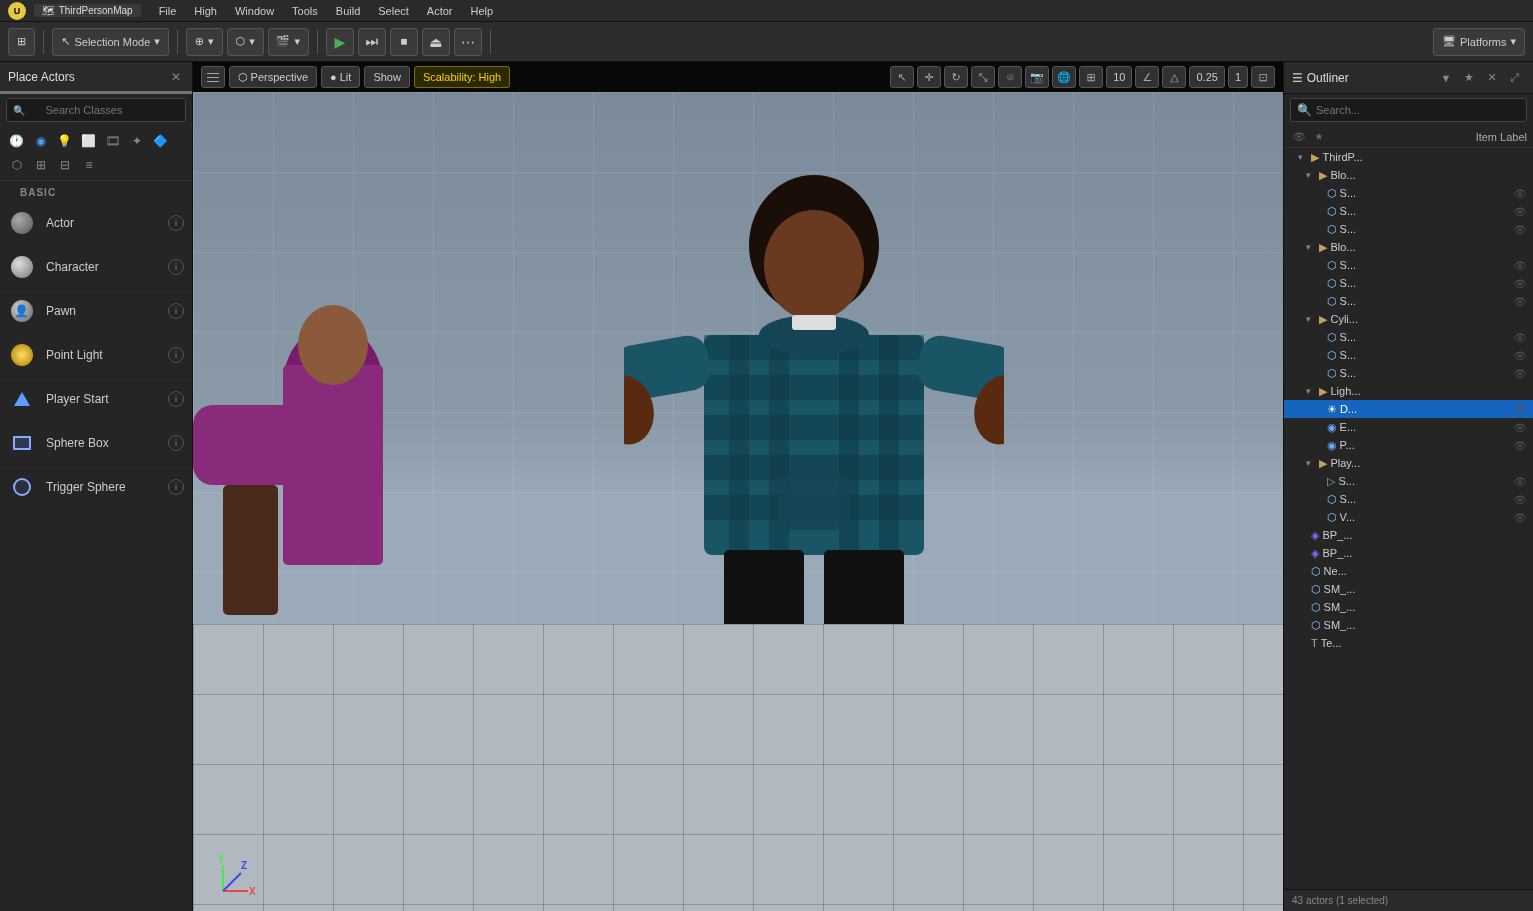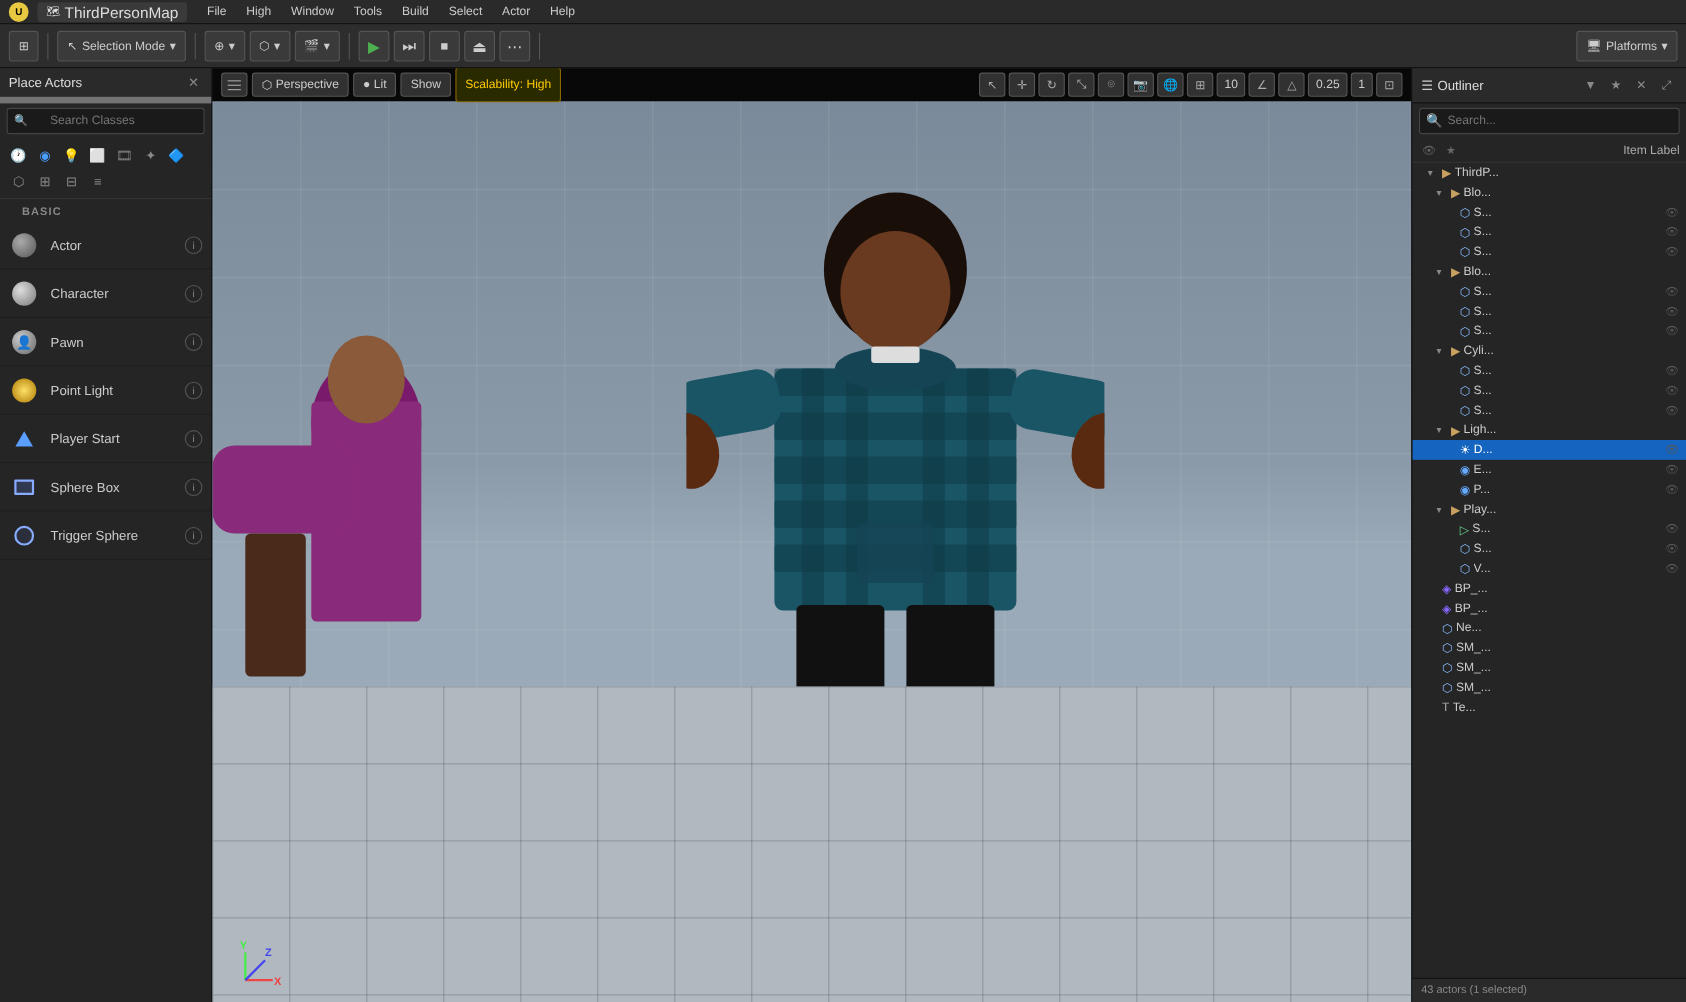--- a/index.html
+++ b/index.html
@@ -31,21 +31,21 @@
       background: #e8c840;
       border-radius: 50%;
       margin-right: 6px;
       display: flex; align-items: center; justify-content: center;
       font-size: 9px; color: #000; font-weight: bold;
     }
     .menu-bar .map-name {
       background: #3a3a3a;
       padding: 1px 8px;
       border-radius: 3px;
-      font-size: 14px;
+      font-size: 10px;
       color: #ddd;
       margin-right: 8px;
       display: flex; align-items: center; gap: 4px;
     }
     .menu-bar .map-name::before {
       content: '🗺';
       font-size: 10px;
     }
     .menu-item {
       padding: 2px 8px;
@@ -111,21 +111,21 @@
       display: flex;
       flex-direction: column;
       flex-shrink: 0;
     }
     .panel-header {
       height: 32px;
       background: #2a2a2a;
       display: flex;
       align-items: center;
       padding: 0 8px;
-      border-bottom: 6px solid #737373;
+      border-bottom: 3px solid #737373;
       gap: 6px;
     }
     .panel-title {
       font-size: 12px;
       color: #ddd;
       font-weight: 500;
       flex: 1;
     }
     .panel-close {
       width: 16px; height: 16px;
@@ -283,21 +283,21 @@
       border: 1px solid #555;
       border-radius: 3px;
       color: #ccc;
       font-size: 11px;
       cursor: pointer;
       display: flex;
       align-items: center;
       gap: 3px;
     }
     .scalability-badge {
-      height: 32px;
+      height: 22px;
       padding: 0 8px;
       background: #2a2a00;
       border: 1px solid #886600;
       border-radius: 3px;
       color: #ffcc00;
       font-size: 11px;
       display: flex;
       align-items: center;
     }
     .vp-right-tools {

